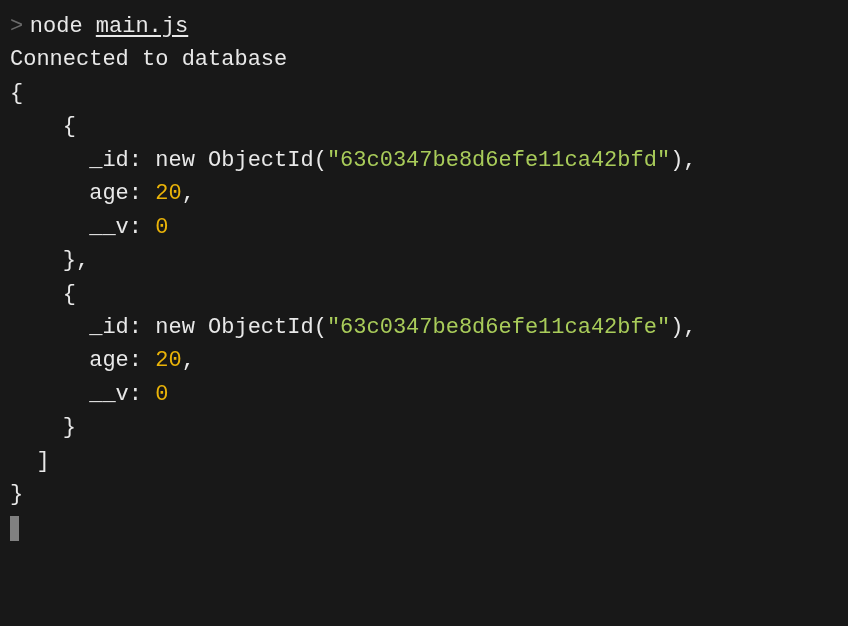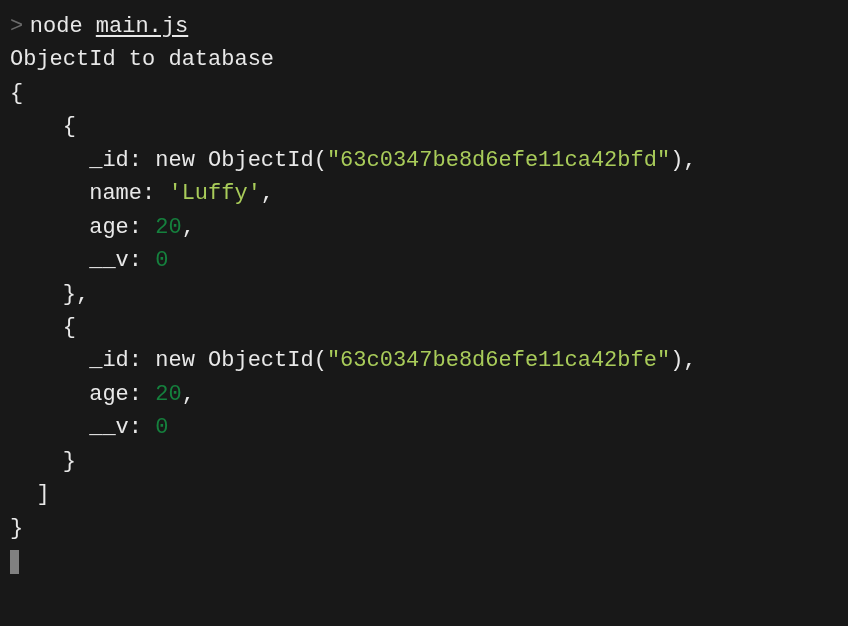--- a/index.html
+++ b/index.html
@@ -31,43 +31,42 @@
       text-decoration: underline;
       text-underline-offset: 3px;
     }
     .line {
       white-space: pre;
     }
     .str {
       color: #a9cc5a;
     }
     .num {
-      color: #15803d;
+      color: #eab308;
     }
     .key, .punct, .plain, .fn {
       color: #e8e8e8;
     }
     .cursor {
       display: inline-block;
       width: 0.7ch;
       height: 1.1em;
       background-color: #808080;
       vertical-align: text-bottom;
     }
   </style>
 </head>
 <body>
 
 <div>
   <div class="line"><span class="prompt-char">&gt;</span><span class="cmd-node">node</span> <span class="cmd-arg">main.js</span></div>
-  <div class="line"><span class="plain">ObjectId to database</span></div>
+  <div class="line"><span class="plain">Connected to database</span></div>
   <div class="line"><span class="punct">{</span></div>
   <div class="line"><span class="punct">    {</span></div>
   <div class="line"><span class="key">      _id: </span><span class="fn">new ObjectId(</span><span class="str">"63c0347be8d6efe11ca42bfd"</span><span class="punct">),</span></div>
-  <div class="line"><span class="key">      name: </span><span class="str">'Luffy'</span><span class="punct">,</span></div>
   <div class="line"><span class="key">      age: </span><span class="num">20</span><span class="punct">,</span></div>
   <div class="line"><span class="key">      __v: </span><span class="num">0</span></div>
   <div class="line"><span class="punct">    },</span></div>
   <div class="line"><span class="punct">    {</span></div>
   <div class="line"><span class="key">      _id: </span><span class="fn">new ObjectId(</span><span class="str">"63c0347be8d6efe11ca42bfe"</span><span class="punct">),</span></div>
   <div class="line"><span class="key">      age: </span><span class="num">20</span><span class="punct">,</span></div>
   <div class="line"><span class="key">      __v: </span><span class="num">0</span></div>
   <div class="line"><span class="punct">    }</span></div>
   <div class="line"><span class="punct">  ]</span></div>
   <div class="line"><span class="punct">}</span></div>

